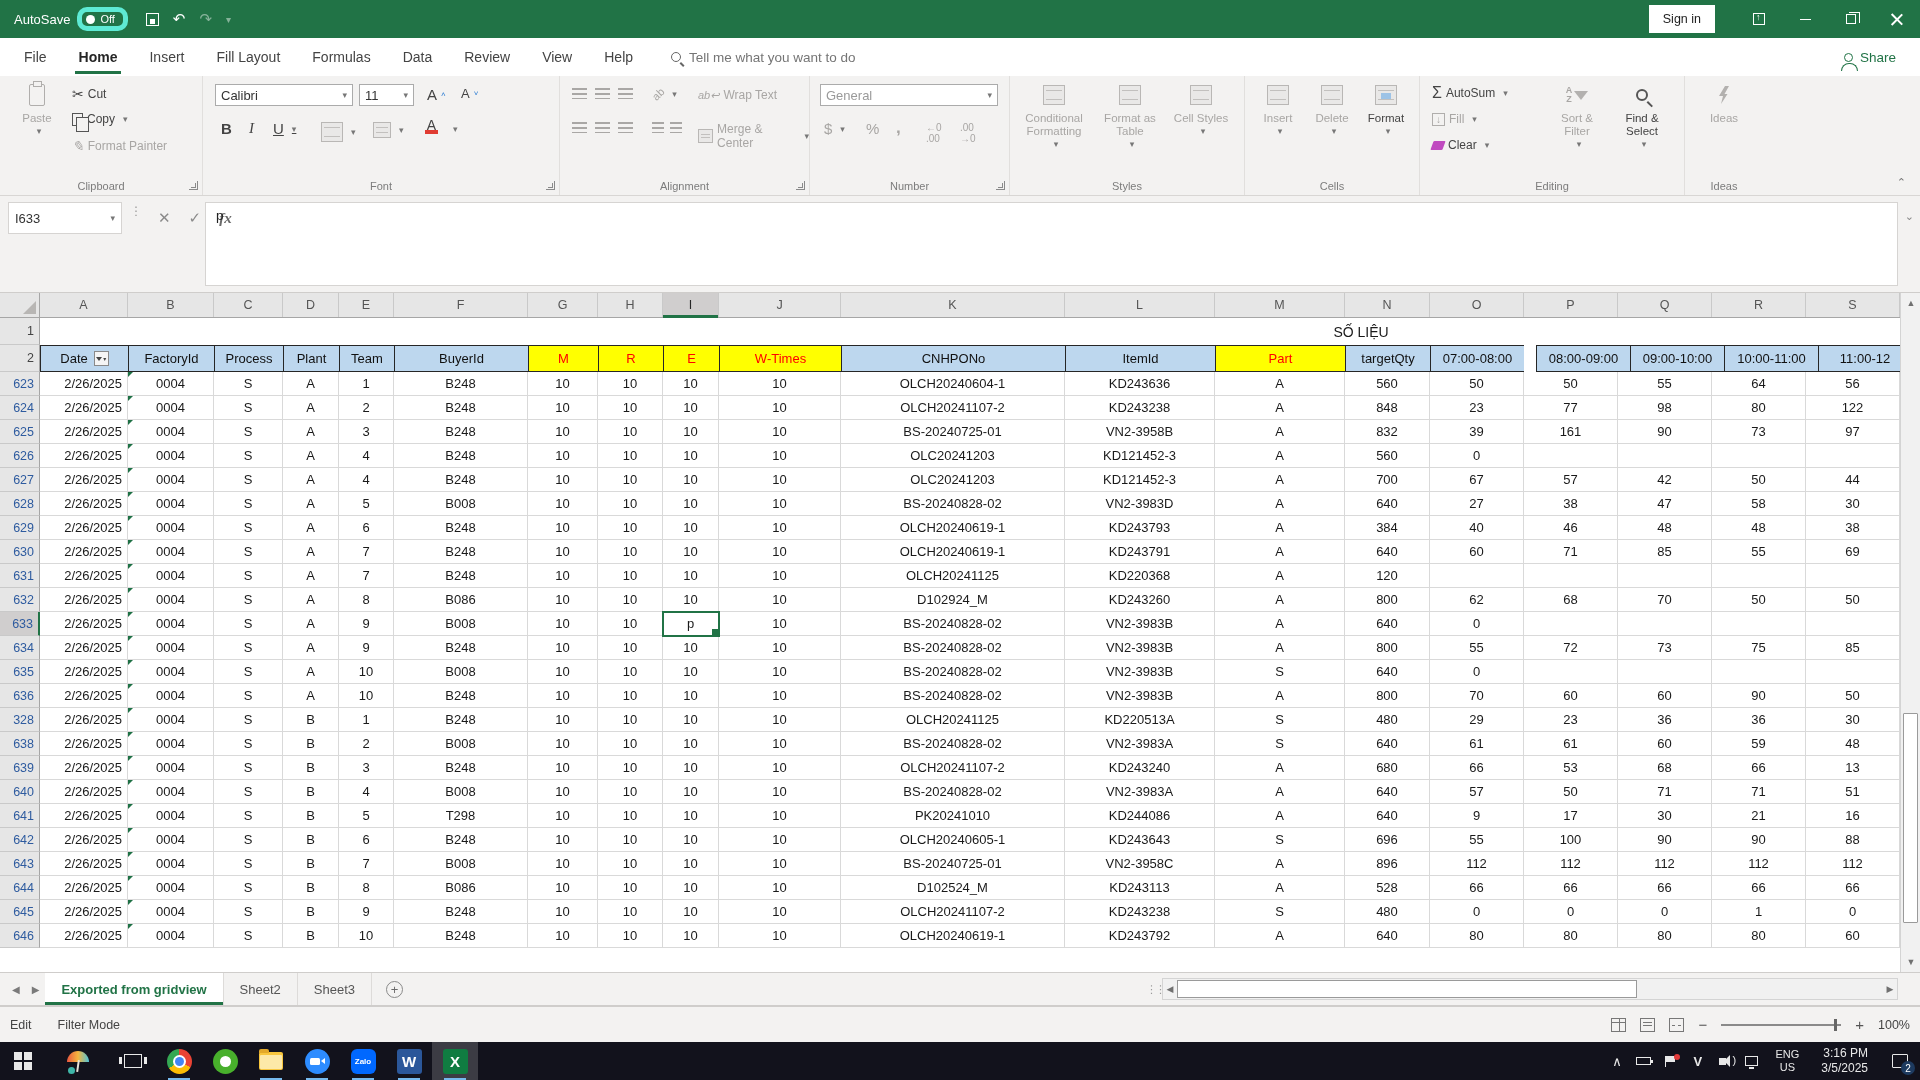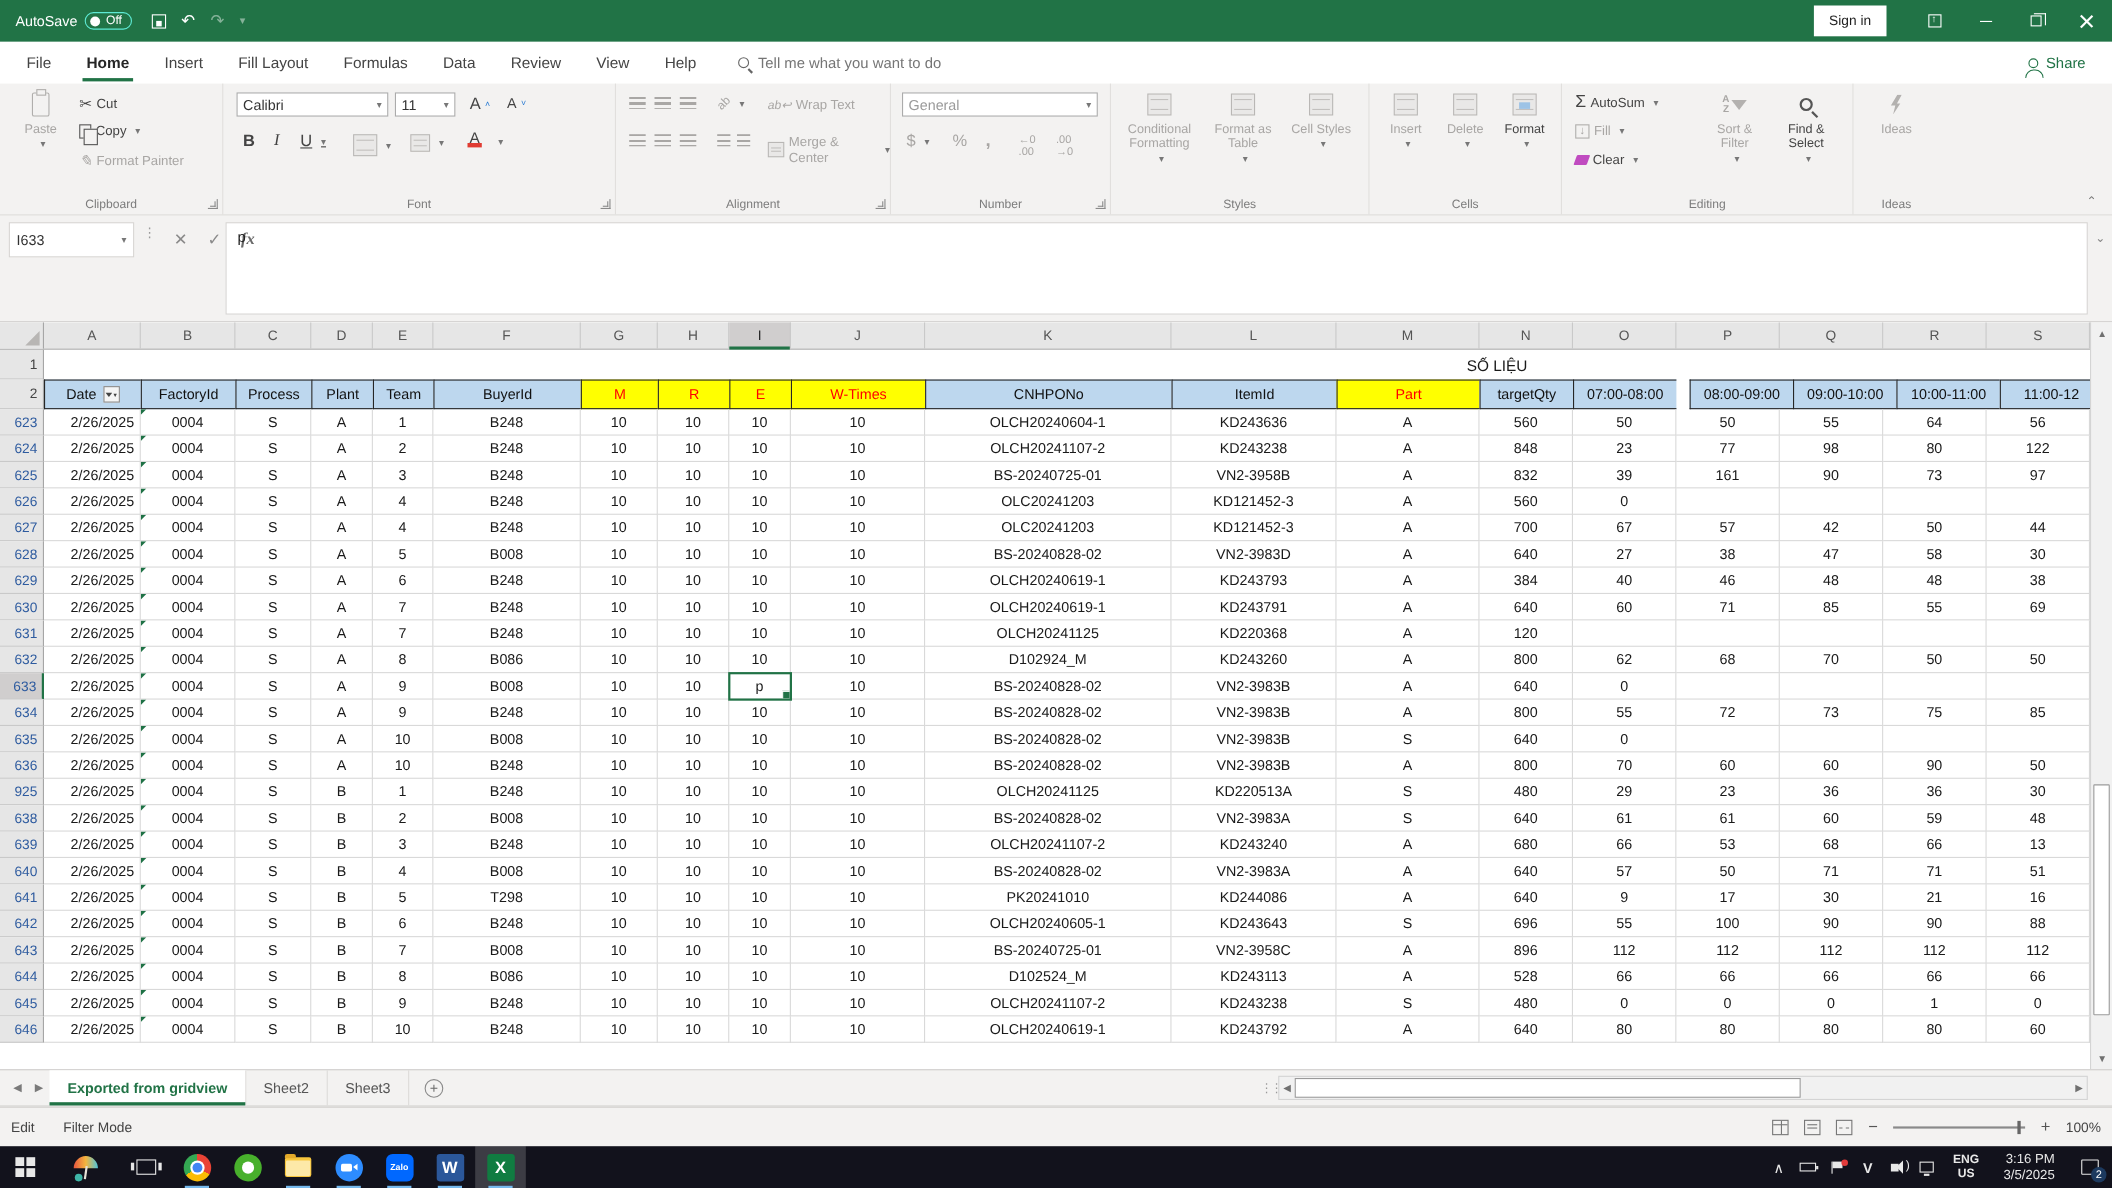--- a/index.html
+++ b/index.html
@@ -3,21 +3,21 @@
 <meta charset="utf-8">
 <style>
   * { box-sizing: border-box; margin: 0; padding: 0; }
   html,body { width:1920px; height:1080px; overflow:hidden; }
   body { font-family:"Liberation Sans", sans-serif; background:#fff; }
   .screen { position:relative; width:1920px; height:1080px; background:#fff; }
 
   
   .titlebar { position:absolute; left:0; top:0; width:1920px; height:38px; background:var(--accent,#217346); display:flex; align-items:center; color:#fff; font-size:13px; }
   .autosave { display:flex; align-items:center; gap:7px; margin-left:14px; }
-  .as-pill { display:flex; align-items:center; gap:5px; border:1px solid #5eead4; border-radius:10px; padding:1px 8px 1px 4px; font-size:11px; }
+  .as-pill { display:flex; align-items:center; gap:5px; border:5px solid #5eead4; border-radius:10px; padding:1px 8px 1px 4px; font-size:11px; }
   .as-dot { width:9px; height:9px; border-radius:50%; background:#fff; }
   .qat { display:flex; align-items:center; gap:14px; margin-left:18px; font-size:15px; }
   .qat .dis { opacity:.45; }
   .floppy { width:13px; height:13px; border:1.5px solid #fff; position:relative; }
   .floppy::after { content:''; position:absolute; left:3px; top:5px; width:5px; height:5px; background:#fff; }
   .win-title { position:absolute; left:0; right:0; text-align:center; font-size:13px; pointer-events:none; }
   .signin { position:absolute; right:205px; top:5px; height:28px; background:#fff; color:#1e1e1e; display:flex; align-items:center; padding:0 14px; font-size:12.5px; }
   .wctl { position:absolute; top:0; height:38px; width:46px; display:flex; align-items:center; justify-content:center; }
   .ic-min { width:11px; height:1px; background:#fff; }
   .ic-rest { width:10px; height:10px; border:1px solid #fff; position:relative; }
@@ -177,21 +177,21 @@
   .batt { width:15px; height:8px; border:1px solid #e8e8e8; position:relative; }
   .batt::after { content:''; position:absolute; right:-3px; top:2px; width:2px; height:3px; background:#e8e8e8; }
   .flagic { width:11px; height:11px; border-left:1.5px solid #e8e8e8; position:relative; }
   .flagic::before { content:''; position:absolute; left:0; top:0; width:9px; height:6px; background:#e8e8e8; }
   .flagic::after { content:''; position:absolute; right:-4px; top:-2px; width:6px; height:6px; border-radius:50%; background:#e23b3b; }
   .spk { width:7px; height:7px; background:#e8e8e8; position:relative; margin-right:4px; }
   .spk::before { content:''; position:absolute; left:5px; top:-3px; border-top:6.5px solid transparent; border-bottom:6.5px solid transparent; border-right:6px solid #e8e8e8; }
   .spk::after { content:')'; position:absolute; left:13px; top:-4px; color:#e8e8e8; font-size:11px; }
   .monic { width:13px; height:10px; border:1.5px solid #e8e8e8; position:relative; }
   .monic::after { content:''; position:absolute; left:3px; bottom:-4px; width:5px; height:2px; background:#e8e8e8; }
-  .lang { display:flex; flex-direction:column; align-items:center; justify-content:center; font-size:11px; line-height:13px; padding:0 10px;font-weight:bold; }
+  .lang { display:flex; flex-direction:column; align-items:center; justify-content:center; font-size:11px; line-height:13px; padding:0 10px; }
   .clock { display:flex; flex-direction:column; align-items:flex-end; justify-content:center; font-size:12px; line-height:15px; padding:0 12px; }
   .notif { width:40px; height:100%; display:flex; align-items:center; justify-content:center; position:relative; }
   .notific { width:16px; height:14px; border:1.5px solid #e8e8e8; border-radius:1px; position:relative; background:transparent; }
   .notifbadge { position:absolute; right:5px; bottom:5px; min-width:14px; height:14px; border-radius:50%; background:#1d3a5f; color:#fff; font-size:10px; display:flex; align-items:center; justify-content:center; }
 </style>
 </head>
 <body>
 
 <div class="screen">
 
@@ -822,21 +822,21 @@
           <div class="c" style="width: 150px;">VN2-3983B</div>
           <div class="c" style="width: 130px;">A</div>
           <div class="c" style="width: 85px;">800</div>
           <div class="c" style="width: 94px;">70</div>
           <div class="c" style="width: 94px;">60</div>
           <div class="c" style="width: 94px;">60</div>
           <div class="c" style="width: 94px;">90</div>
           <div class="c" style="width: 94px;">50</div>
         </div>
         <div class="grow" style="height: 24px;">
-          <div class="gut">925</div>
+          <div class="gut">328</div>
           <div class="c right" style="width: 88px;">2/26/2025</div>
           <div class="c" style="width: 86px;">0004<div class="tri"></div></div>
           <div class="c" style="width: 69px;">S</div>
           <div class="c" style="width: 56px;">B</div>
           <div class="c" style="width: 55px;">1</div>
           <div class="c" style="width: 134px;">B248</div>
           <div class="c" style="width: 70px;">10</div>
           <div class="c" style="width: 65px;">10</div>
           <div class="c" style="width: 56px;">10</div>
           <div class="c" style="width: 122px;">10</div>

